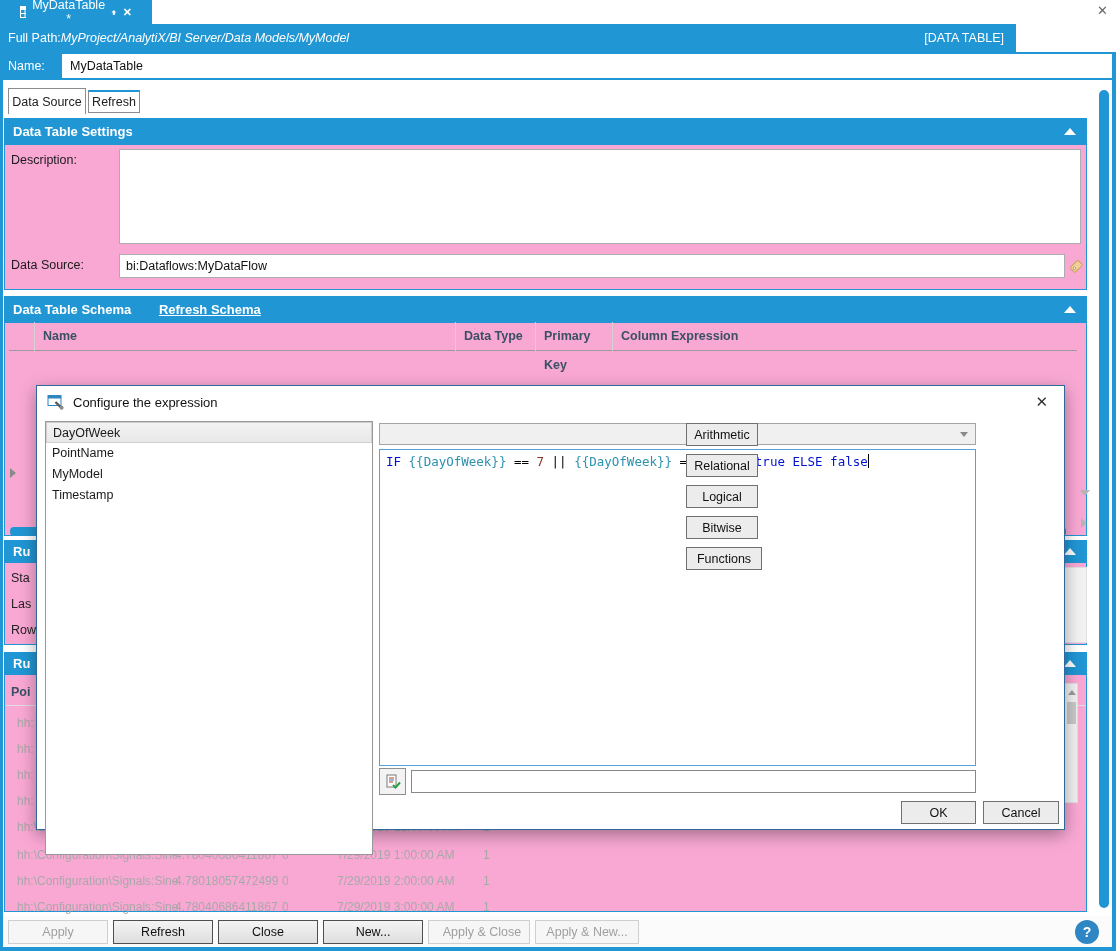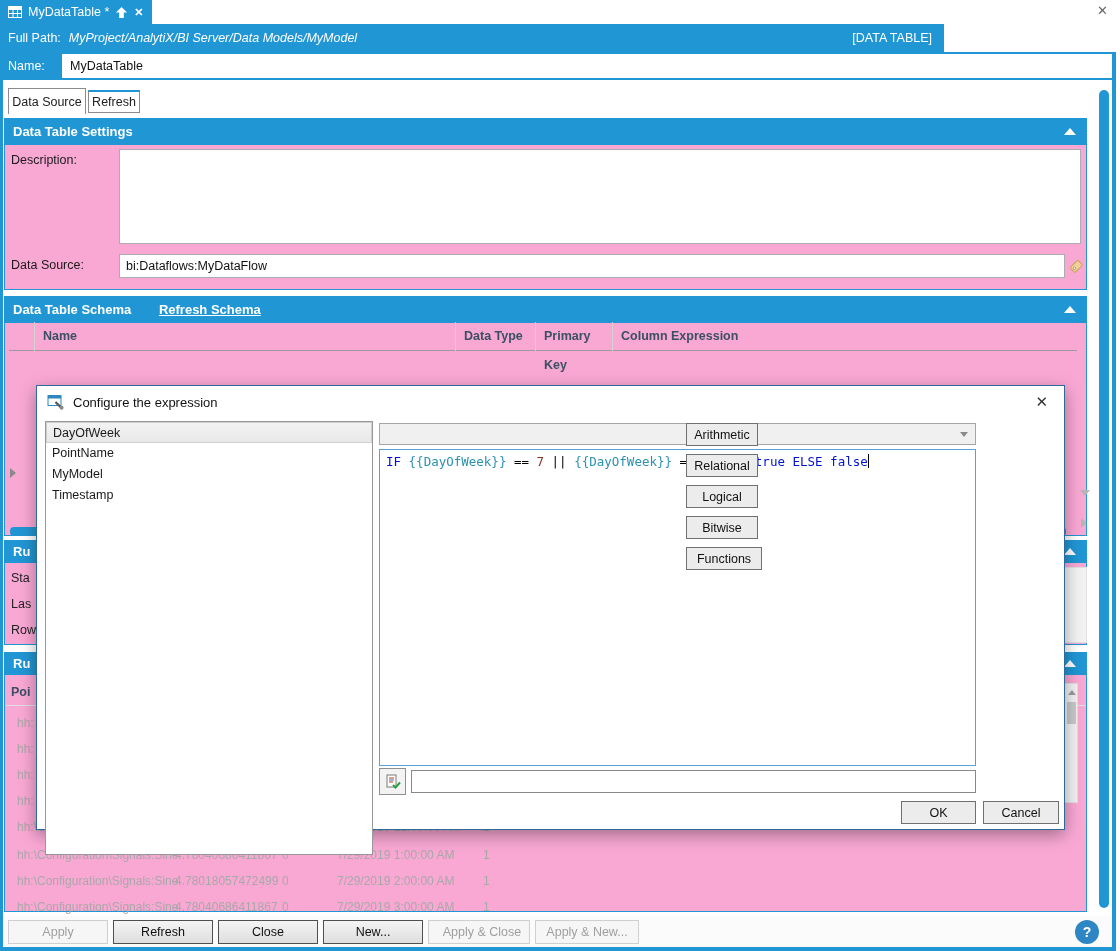--- a/index.html
+++ b/index.html
@@ -4,25 +4,25 @@
 <style>
   * { margin:0; padding:0; box-sizing:border-box; }
   html,body { background:#fff; }
   body { font-family:"Liberation Sans", sans-serif; }
   #screen { position:relative; width:1120px; height:951px; background:#fff; overflow:hidden; }
   .abs { position:absolute; }
 
   
   .tabstrip { left:0; top:0; width:1116px; height:24px; background:#fff; }
   .doc-tab { left:0; top:0; width:152px; height:24px; background:#2196d4; color:#fff;
-             display:flex; align-items:center; gap:6px; padding:0 8px; font-size:12.5px;text-align:center; }
+             display:flex; align-items:center; gap:6px; padding:0 20px; font-size:12.5px;text-align:center; }
   .win-close { right:8px; top:3px; font-size:13px; color:#666; cursor:default; }
-  .pathbar { left:0; top:24px; width:944px; height:28px; background:#2196d4; color:#fff;
+  .pathbar { left:0; top:24px; width:1016px; height:28px; background:#2196d4; color:#fff;
              display:flex; align-items:center; font-size:12.5px; padding:0 8px; }
-  .pathbar .path-val { font-style:italic; margin-left:8px; }
+  .pathbar .path-val { font-style:italic; }
   .pathbar .badge { margin-left:auto; padding-right:4px; }
   .namebar { left:0; top:52px; width:1116px; height:28px; background:#2196d4; color:#fff;
              font-size:12.5px; }
   .namebar .lbl { position:absolute; left:8px; top:7px; }
   .name-input { position:absolute; left:62px; top:2px; width:1050px; height:24px; border:none;
                 font-size:12.5px; padding:0 8px; font-family:"Liberation Sans",sans-serif; background:#fff; color:#111; }
   .edge-left { left:0; top:80px; width:3px; height:871px; background:#2196d4; }
   .edge-right { left:1112px; top:80px; width:4px; height:871px; background:#2196d4; }
   .bottom-strip { left:0; top:947px; width:1116px; height:4px; background:#2196d4; }
   .vscroll-thumb { left:1099px; top:90px; width:10px; height:818px; background:#2196d4; border-radius:5px; }

